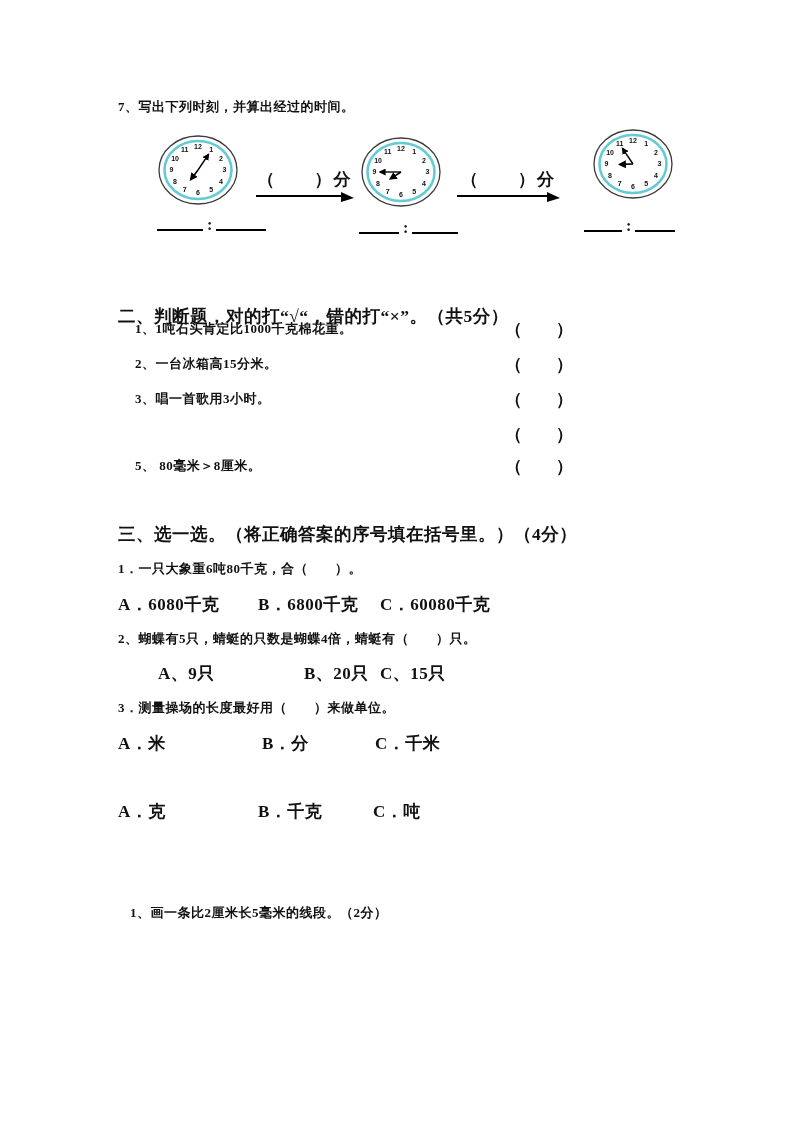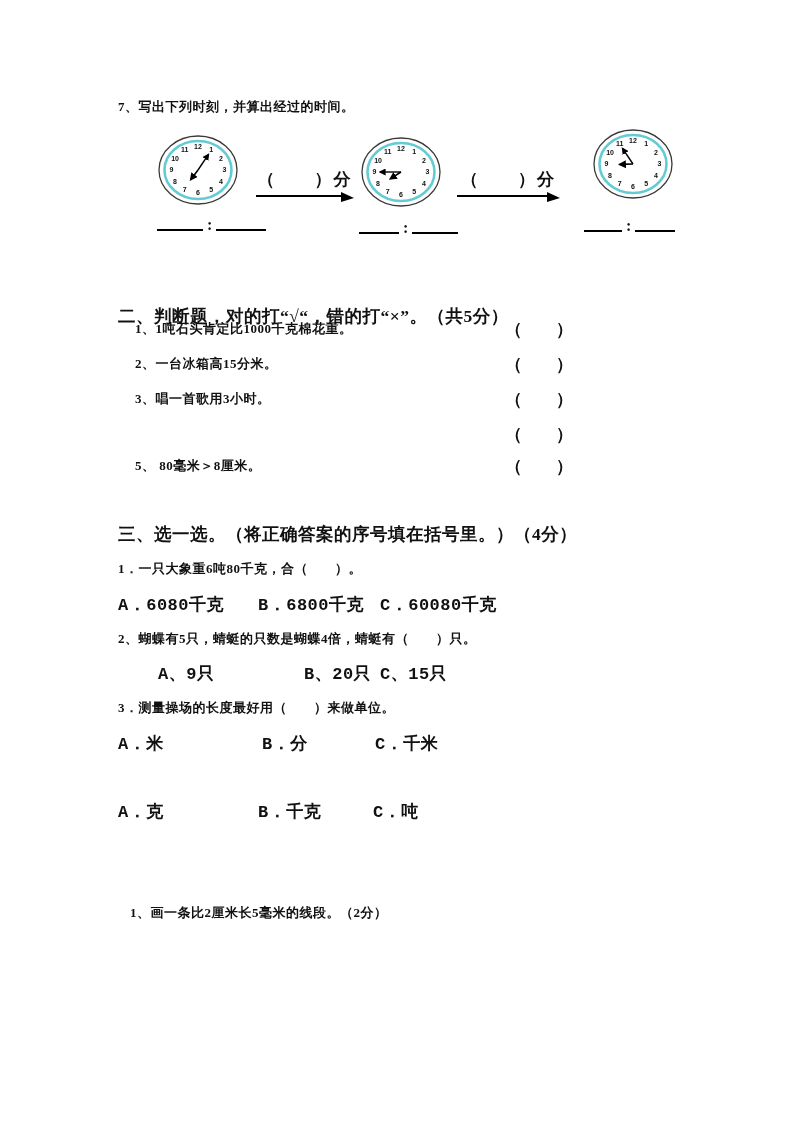--- a/index.html
+++ b/index.html
@@ -12,21 +12,21 @@
   .txt{font-size:13px;font-weight:600;letter-spacing:.5px;line-height:22px;}
   .hdr{font-size:17.5px;font-weight:700;letter-spacing:.5px;}
   .row{position:absolute;left:0;width:100%;height:22px;}
   .row .item-text{position:absolute;left:135px;}
   .row .bracket{position:absolute;left:505px;font-weight:600;font-size:17px;}
   .blank{display:flex;align-items:flex-end;gap:4px;}
   .bline{display:inline-block;width:46px;height:15px;border-bottom:2px solid #000;}
   .colon{font-size:16px;font-weight:700;line-height:14px;transform:translateY(1px);}
   .elapsed{display:flex;flex-direction:column;align-items:center;}
   .elapsed .lbl{font-size:17px;font-weight:600;letter-spacing:2px;margin-bottom:0px;}
-  .opt{position:absolute;font-size:17px;font-weight:600;letter-spacing:.5px;font-family:Liberation Mono, monospace;}
+  .opt{position:absolute;font-size:17px;font-weight:600;letter-spacing:.5px;}
   svg text{font-family:"Liberation Sans", sans-serif;}
 </style>
 </head>
 <body>
 
 <svg width="0" height="0" style="position:absolute" aria-hidden="true">
   <defs>
     <marker id="ah" markerWidth="5" markerHeight="5" refX="4" refY="2.5" orient="auto">
       <path d="M0,0L5,2.5L0,5Z" fill="#000"></path>
     </marker>

